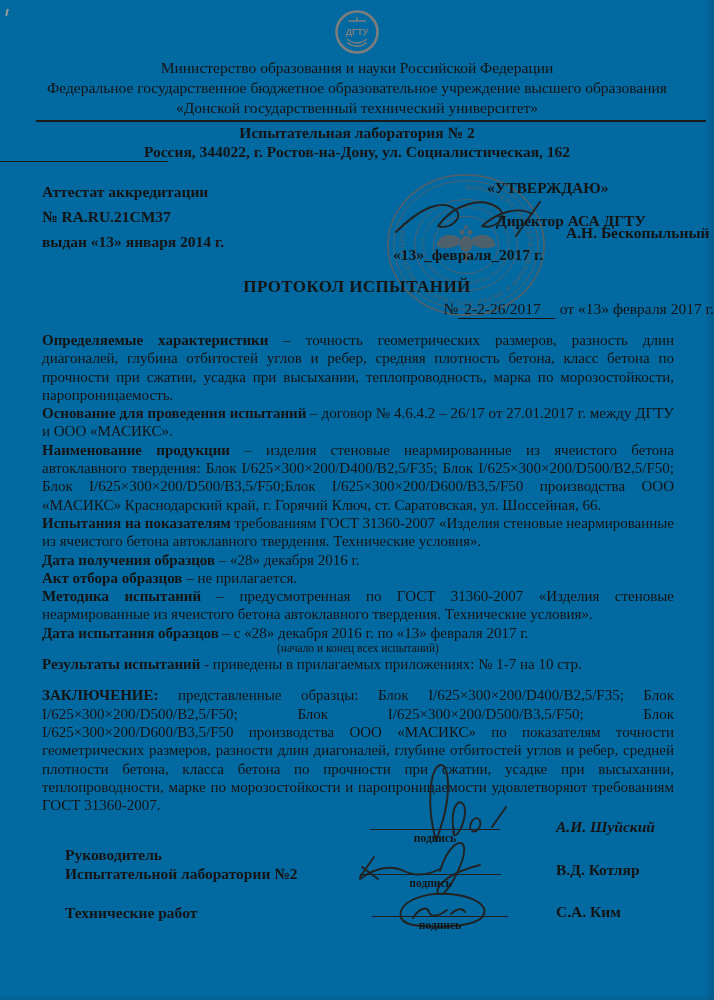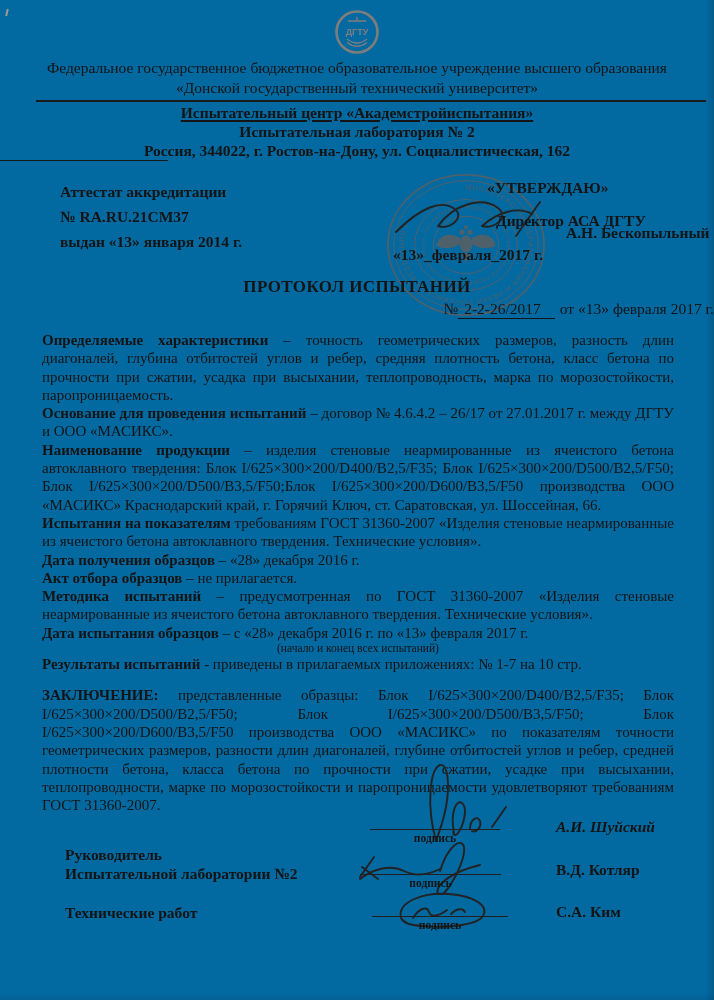--- a/index.html
+++ b/index.html
@@ -6,21 +6,21 @@
   .page{position:relative;width:714px;height:1000px;background:#0369a1;overflow:hidden;
         font-family:"Liberation Serif","DejaVu Serif",serif;color:#141414;}
   .b{font-weight:bold;}
   
   .logo{display:block;margin:9px auto 3px auto;}
   .hl{font-size:15.5px;line-height:20px;text-align:center;}
   .rule{border-top:2.2px solid #1b1b1b;margin:2px 8px 1px 36px;height:0;}
   .hlb{font-size:15.5px;line-height:19px;text-align:center;font-weight:bold;}
   .u-line{text-decoration:underline;text-underline-offset:2px;text-decoration-thickness:1.5px;}
   
-  .accr{position:absolute;left:42px;top:179px;font-size:15.5px;line-height:25px;font-weight:bold;margin-left:18px;}
+  .accr{position:absolute;left:42px;top:179px;font-size:15.5px;line-height:25px;font-weight:bold;}
   .stamp{position:absolute;left:382px;top:170px;opacity:.82;}
   .sig{position:absolute;}
   .ap{position:absolute;font-size:15.5px;white-space:nowrap;}
   .ap-word{left:487px;top:179px;}
   .ap-title{left:496px;top:212px;}
   .ap-line{left:391px;top:240px;width:168px;border-top:1.8px solid #1b1b1b;}
   .ap-name{left:566px;top:224px;}
   .ap-date{left:393px;top:246px;}
   
   .proto-title{position:absolute;left:0;top:277px;width:100%;text-align:center;
@@ -55,24 +55,24 @@
 
   <div class="speck"></div>
 
   <svg class="logo" width="46" height="46" viewBox="0 0 46 46">
     <circle cx="23" cy="23" r="20.5" fill="none" stroke="#7d7d7d" stroke-width="2.6"></circle>
     <path d="M14 12 h18 M23 8 l0 4" fill="none" stroke="#7d7d7d" stroke-width="1.4"></path>
     <text x="23" y="26" text-anchor="middle" font-size="9" font-weight="bold" fill="#7d7d7d" font-family="Liberation Sans, sans-serif">ДГТУ</text>
     <path d="M13 30 Q 23 38 33 30 M13 33.5 Q 23 41 33 33.5" fill="none" stroke="#7d7d7d" stroke-width="1.3"></path>
   </svg>
 
+  <div class="hl">Министерство образования и науки Российской Федерации</div>
   <div class="hl">Федеральное государственное бюджетное образовательное учреждение высшего образования</div>
   <div class="hl">«Донской государственный технический университет»</div>
   <div class="rule"></div>
-  <div class="hlb u-line">Испытательный центр «Академстройиспытания»</div>
   <div class="hlb">Испытательная лаборатория № 2</div>
   <div class="hlb">Россия, 344022, г. Ростов-на-Дону, ул. Социалистическая, 162</div>
 
   <div class="accr">
     <div>Аттестат аккредитации</div>
     <div>№ RA.RU.21СМ37</div>
     <div>выдан «13» января 2014 г.</div>
   </div>
 
   <svg class="stamp" width="168" height="150" viewBox="0 0 170 150">

